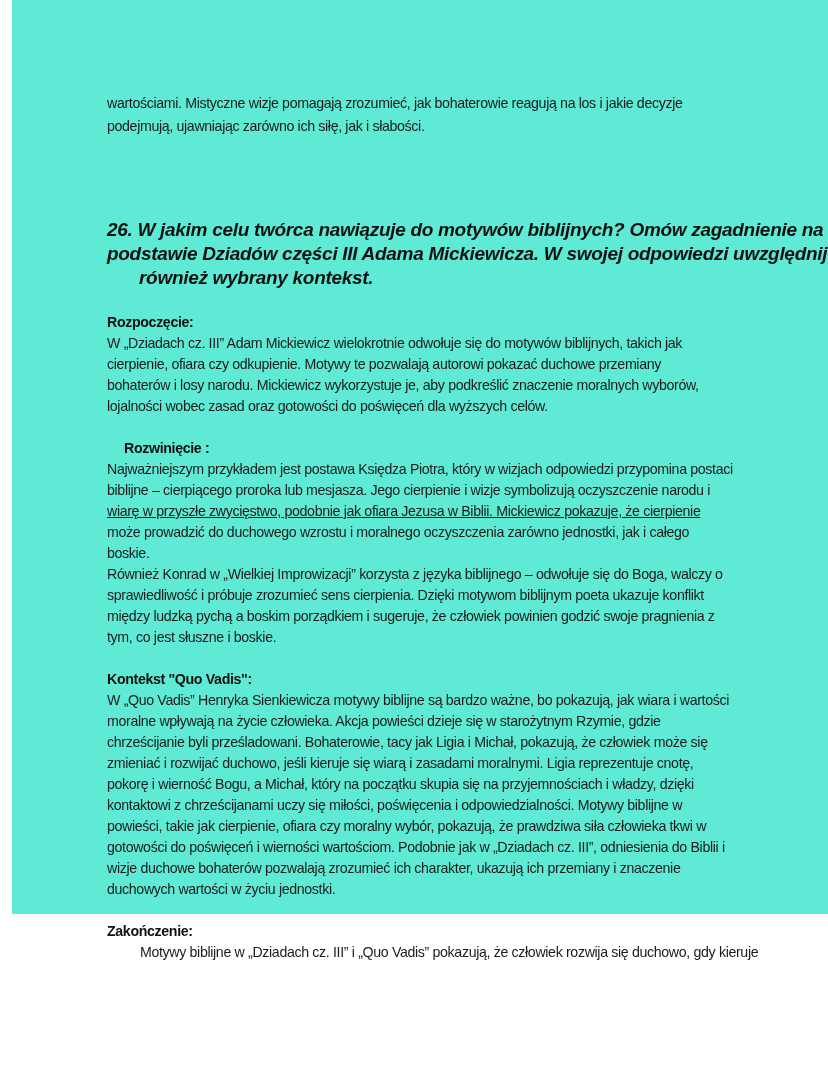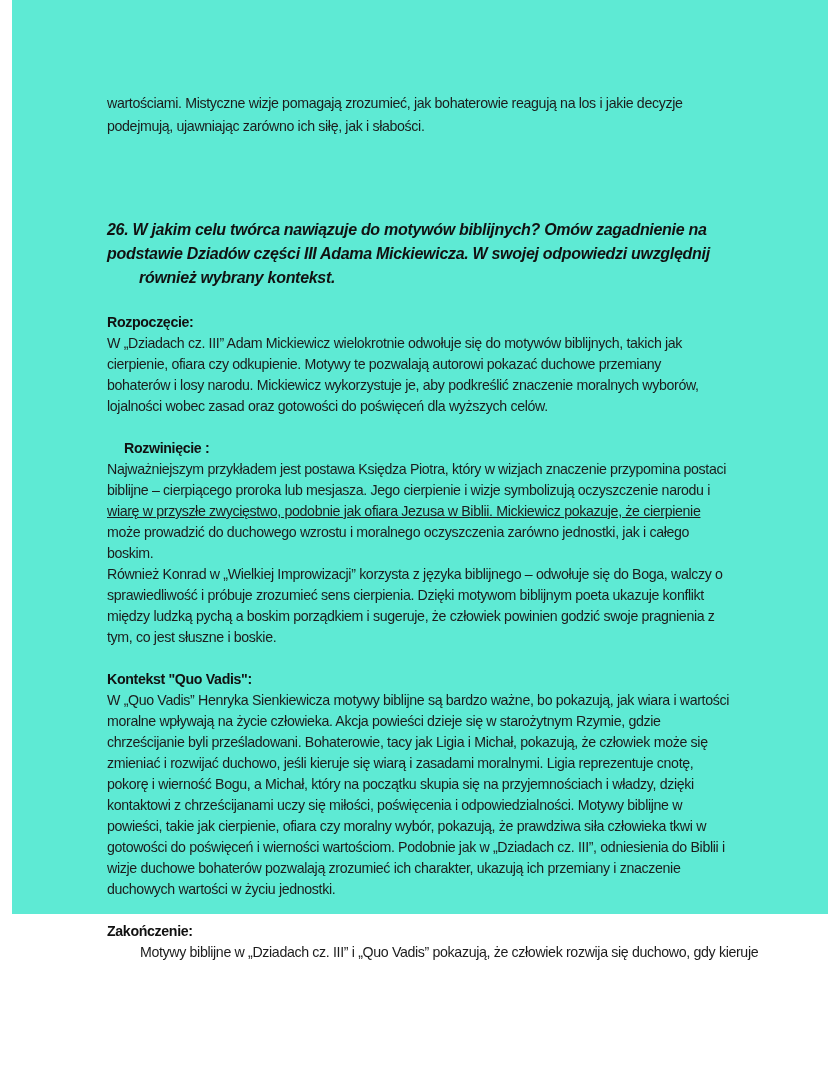--- a/index.html
+++ b/index.html
@@ -28,21 +28,21 @@
       white-space: nowrap;
       font-size: 14.2px;
       line-height: 21px;
       letter-spacing: -0.35px;
       color: #1c1c1c;
       transform-origin: left center;
     }
     .heading-line {
       font-weight: bold;
       font-style: italic;
-      font-size: 16px;
+      font-size: 19px;
       letter-spacing: -0.3px;
       color: #111111;
     }
     .label-line {
       font-weight: bold;
       color: #111111;
     }
   </style>
 </head>
 <body>
@@ -63,25 +63,25 @@
   <div>
     <div class="line label-line" style="top:312px;">Rozpoczęcie:</div>
     <div class="line" style="top:333px;">W „Dziadach cz. III” Adam Mickiewicz wielokrotnie odwołuje się do motywów biblijnych, takich jak</div>
     <div class="line" style="top:354px;">cierpienie, ofiara czy odkupienie. Motywy te pozwalają autorowi pokazać duchowe przemiany</div>
     <div class="line" style="top:375px;">bohaterów i losy narodu. Mickiewicz wykorzystuje je, aby podkreślić znaczenie moralnych wyborów,</div>
     <div class="line" style="top:396px;">lojalności wobec zasad oraz gotowości do poświęceń dla wyższych celów.</div>
   </div>
 
   <div>
     <div class="line label-line" style="top:438px;margin-left:17px;">Rozwinięcie :</div>
-    <div class="line" style="top:459px;">Najważniejszym przykładem jest postawa Księdza Piotra, który w wizjach znaczenie przypomina postaci</div>
+    <div class="line" style="top:459px;">Najważniejszym przykładem jest postawa Księdza Piotra, który w wizjach odpowiedzi przypomina postaci</div>
     <div class="line" style="top:480px;">biblijne – cierpiącego proroka lub mesjasza. Jego cierpienie i wizje symbolizują oczyszczenie narodu i</div>
     <div class="line" style="top:501px;text-decoration:underline;">wiarę w przyszłe zwycięstwo, podobnie jak ofiara Jezusa w Biblii. Mickiewicz pokazuje, że cierpienie</div>
     <div class="line" style="top:522px;">może prowadzić do duchowego wzrostu i moralnego oczyszczenia zarówno jednostki, jak i całego</div>
-    <div class="line" style="top:543px;">boskim.</div>
+    <div class="line" style="top:543px;">boskie.</div>
     <div class="line" style="top:564px;">Również Konrad w „Wielkiej Improwizacji” korzysta z języka biblijnego – odwołuje się do Boga, walczy o</div>
     <div class="line" style="top:585px;">sprawiedliwość i próbuje zrozumieć sens cierpienia. Dzięki motywom biblijnym poeta ukazuje konflikt</div>
     <div class="line" style="top:606px;">między ludzką pychą a boskim porządkiem i sugeruje, że człowiek powinien godzić swoje pragnienia z</div>
     <div class="line" style="top:627px;">tym, co jest słuszne i boskie.</div>
   </div>
 
   <div>
     <div class="line label-line" style="top:669px;">Kontekst "Quo Vadis":</div>
     <div class="line" style="top:690px;">W „Quo Vadis” Henryka Sienkiewicza motywy biblijne są bardzo ważne, bo pokazują, jak wiara i wartości</div>
     <div class="line" style="top:711px;">moralne wpływają na życie człowieka. Akcja powieści dzieje się w starożytnym Rzymie, gdzie</div>

